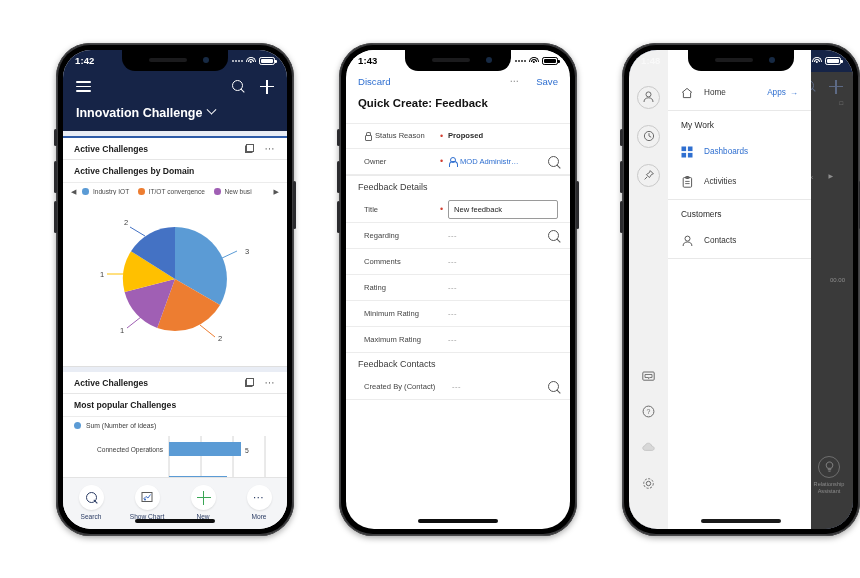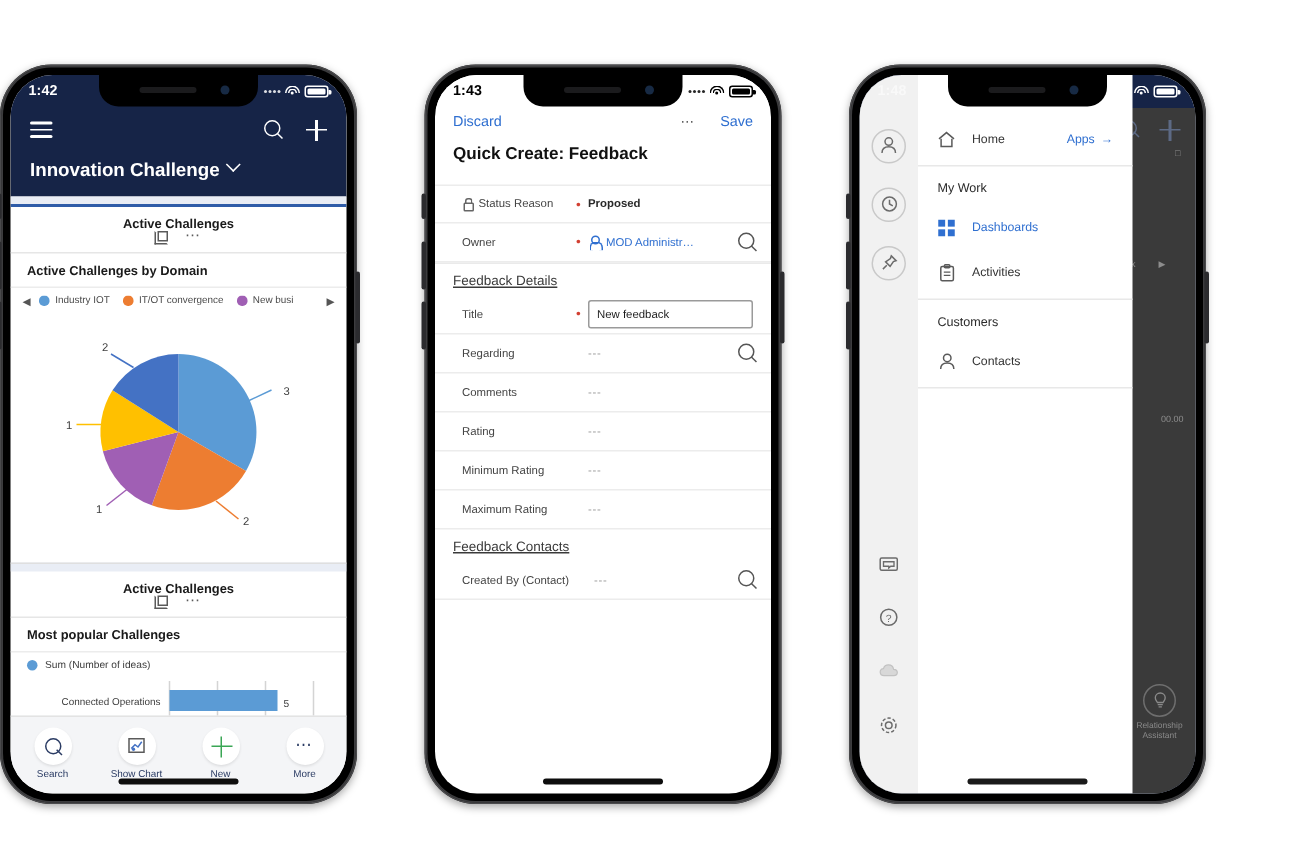--- a/index.html
+++ b/index.html
@@ -3,21 +3,21 @@
 <meta charset="utf-8">
 <style>
   * { box-sizing: border-box; margin: 0; padding: 0; }
   body {
     width: 860px; height: 578px;
     background: #ffffff;
     font-family: "Liberation Sans", sans-serif;
     overflow: hidden;
     position: relative;
   }
-  .stage { position: absolute; inset: 0; display: flex; align-items: center; justify-content: flex-start; gap: 45px; }
+  .stage { position: absolute; inset: 0; display: flex; align-items: center; justify-content: flex-end; gap: 45px; }
 
   
   .phone { position: relative; width: 238px; height: 493px; }
   .bezel {
     position: absolute; inset: 0;
     background: #1d1d1f;
     border-radius: 34px;
     box-shadow: 0 0 0 1px #4a4a4c inset, 0 2px 6px rgba(0,0,0,.35);
   }
   .bezel::before {
@@ -84,21 +84,21 @@
   .icon-plus::before, .icon-plus::after { content: ""; position: absolute; background: currentColor; }
   .icon-plus::before { left: 0; top: 6.3px; width: 14px; height: 1.4px; }
   .icon-plus::after { top: 0; left: 6.3px; height: 14px; width: 1.4px; }
   .app-title { padding: 4px 13px 11px; font-size: 12.5px; font-weight: bold; display: flex; align-items: center; gap: 6px; }
   .chev-down { width: 7px; height: 7px; border-right: 1.4px solid #fff; border-bottom: 1.4px solid #fff; transform: rotate(45deg) translate(-2px,-2px); }
   .accent-strip { height: 5px; background: #e9edf5; }
   .topline { height: 2px; background: #2f5ca8; }
 
   .card-head {
     display: flex; align-items: center; justify-content: space-between;
-    padding: 6px 11px 5px; border-bottom: 1px solid #e6e6e6; flex-direction: column;
+    padding: 6px 11px 5px; border-bottom: 1px solid #e6e6e6;
   }
   .card-head .t { font-size: 8.6px; font-weight: bold; color: #1a1a1a; }
   .card-head .acts { display: flex; align-items: center; gap: 11px; color: #5a5a5a; }
   .icon-expand { width: 9px; height: 9px; position: relative; }
   .icon-expand::before { content:""; position:absolute; left:0; bottom:0; width:6.5px; height:6.5px; border:1.1px solid currentColor; border-top-color: transparent; border-right-color: transparent; }
   .icon-expand::after { content:""; position:absolute; right:0; top:0; width:5.5px; height:5.5px; border:1.1px solid currentColor; }
   .icon-ellipsis { letter-spacing: 1.4px; font-size: 10px; line-height: 6px; }
   .sub-head { padding: 6px 11px 6px; font-size: 8.6px; font-weight: bold; color: #1a1a1a; border-bottom: 1px solid #ececec; }
 
   .legend-row { display: flex; align-items: center; gap: 6px; padding: 5px 8px; }
@@ -128,21 +128,21 @@
     box-shadow: 0 1px 2px rgba(0,0,0,.10); color: #2b3c64;
   }
   .tab .lbl { font-size: 6.6px; color: #2b3c64; }
 
   
   .p2 .statusbar { background: #fff; color: #000; }
   .qc-bar { display: flex; align-items: center; justify-content: space-between; padding: 4px 12px 5px; font-size: 9.6px; }
   .qc-link { color: #2f6fd0; cursor: pointer; }
   .qc-bar .dots { color: #5a5a5a; letter-spacing: 1.4px; font-size: 9px; }
   .qc-title { padding: 5px 12px 14px; font-size: 11.4px; font-weight: bold; color: #111; }
-  .frm-sect { padding: 6px 12px 5px; font-size: 9px; color: #3a3a3a; border-top: 1px solid #eaeaea; text-decoration: underline; }
+  .frm-sect { padding: 6px 12px 5px; font-size: 9px; color: #3a3a3a; border-top: 1px solid #eaeaea; }
   .frm-row { display: flex; align-items: center; min-height: 26px; padding: 3px 12px 3px 18px; border-bottom: 1px solid #ececec; }
   .frm-row .lab { font-size: 7.6px; color: #444; width: 76px; display: flex; align-items: center; gap: 4px; }
   .req { color: #d23f31; font-size: 9px; width: 8px; }
   .frm-row .val { flex: 1; font-size: 7.6px; color: #2a2a2a; }
   .frm-row .val.bold { font-weight: bold; }
   .frm-row .val.blue { color: #2f6fd0; font-weight: normal; display: flex; align-items: center; gap: 4px; }
   .frm-row .val.muted { color: #9a9a9a; letter-spacing: .5px; }
   .lookup { color: #555; }
   .txtbox {
     flex: 1; border: 1px solid #9a9a9a; border-radius: 2px; padding: 4px 5px;

